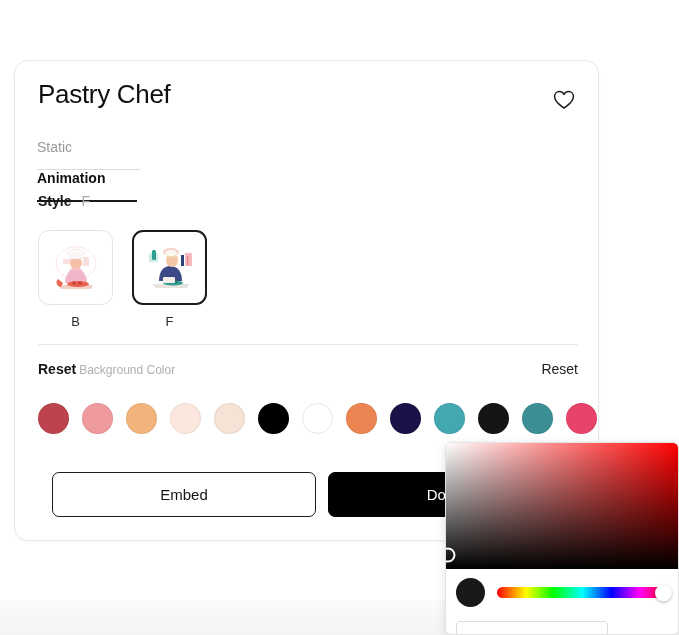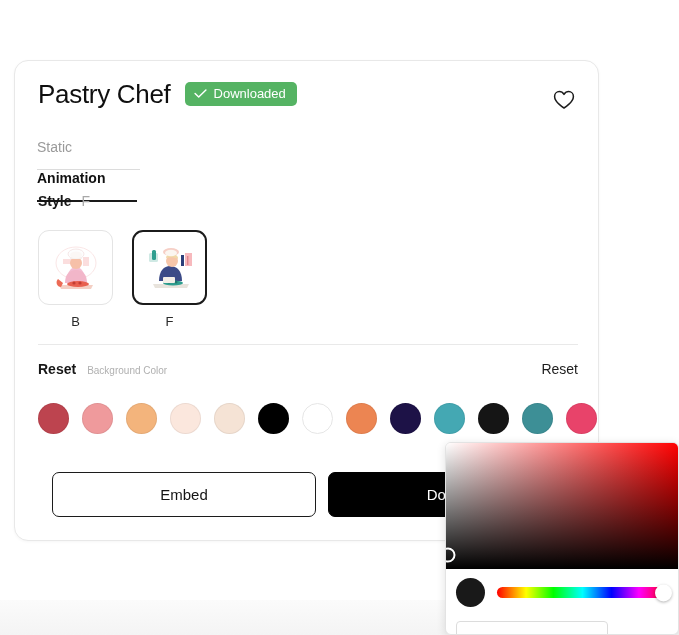--- a/index.html
+++ b/index.html
@@ -69,21 +69,21 @@
     display:flex; align-items:center; justify-content:center; overflow:hidden;
   }
   .thumb.selected { border:2px solid #1b1b1b; }
   .thumb-cap { margin-top:9px; font-size:13px; color:#2a2a2a; }
 
   .divider { position:absolute; left:23px; top:283px; width:540px; height:1px; background:#e9e9e9; }
 
   
   .section-colors { position:absolute; left:23px; top:300px; width:540px; }
   .colors-head { display:flex; align-items:baseline; }
-  .colors-sub { font-size:10px; color:#b0b0b0; margin-left:11px; }
+  .colors-sub { font-size:12px; color:#b0b0b0; margin-left:3px; }
   .reset-link {
     margin-left:auto; font-size:14px; color:#1d1d1d; cursor:pointer;
     background:none; border:none; font-family:"Liberation Sans", sans-serif;
   }
   .swatches { display:flex; gap:13px; margin-top:26px; }
   .swatch {
     width:31px; height:31px; border-radius:50%; cursor:pointer;
     border:1px solid rgba(0,0,0,0.06); flex:0 0 auto;
   }
   .swatch.light-ring { border:1px solid #e6e6e6; }
@@ -152,26 +152,20 @@
 <body>
 
 <div id="page">
 
   <div class="page-footer-band"></div>
 
   <div class="card">
 
     <div class="card-header">
       <div class="title">Pastry Chef</div>
-      <div class="badge">
-        <svg class="check" viewBox="0 0 14 10">
-          <path d="M1 5 L5 9 L13 1" fill="none" stroke="#ffffff" stroke-width="1.6" stroke-linecap="round" stroke-linejoin="round"></path>
-        </svg>
-        <span>Downloaded</span>
-      </div>
     </div>
 
     <button class="fav-btn">
       <svg width="22" height="20" viewBox="0 0 22 20">
         <path d="M11 18 C11 18 1.6 12.3 1.6 6.5 C1.6 3.6 3.8 1.6 6.3 1.6 C8.2 1.6 10 2.8 11 4.4 C12 2.8 13.8 1.6 15.7 1.6 C18.2 1.6 20.4 3.6 20.4 6.5 C20.4 12.3 11 18 11 18 Z" fill="none" stroke="#1c1c1c" stroke-width="1.5" stroke-linejoin="round"></path>
       </svg>
     </button>
 
     <div class="tabs">
       <button class="tab tab-static">Static</button>

